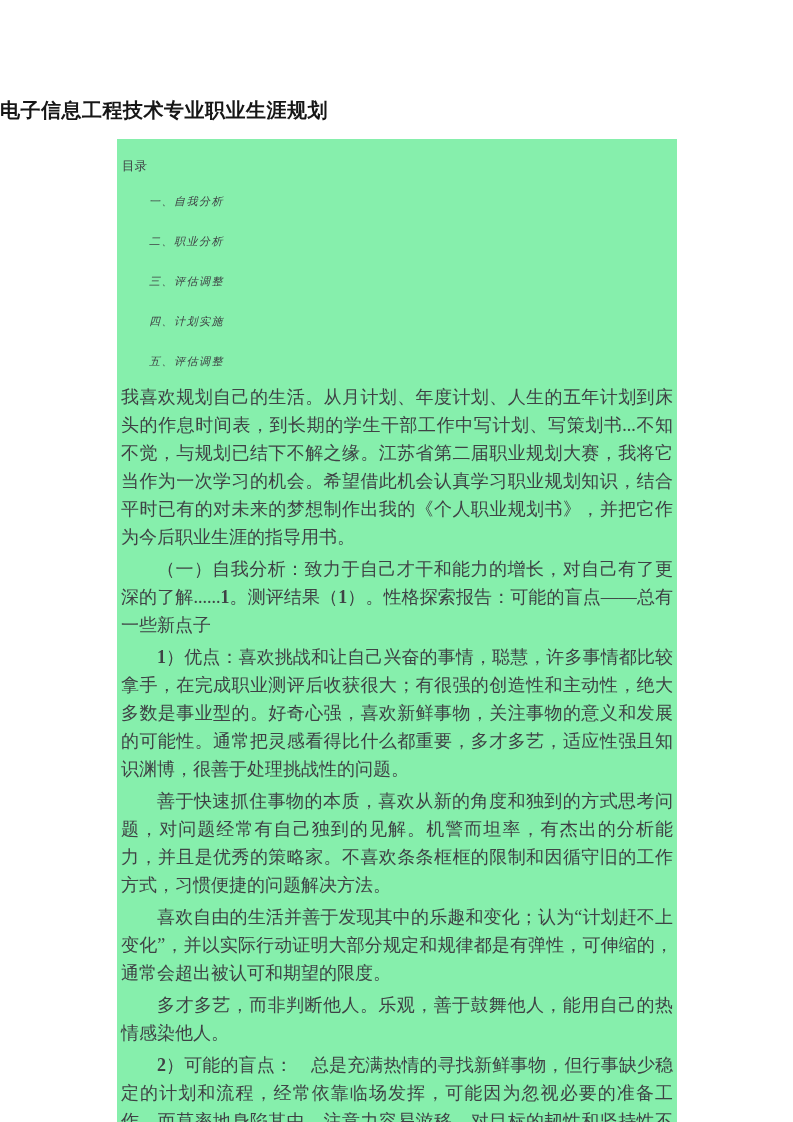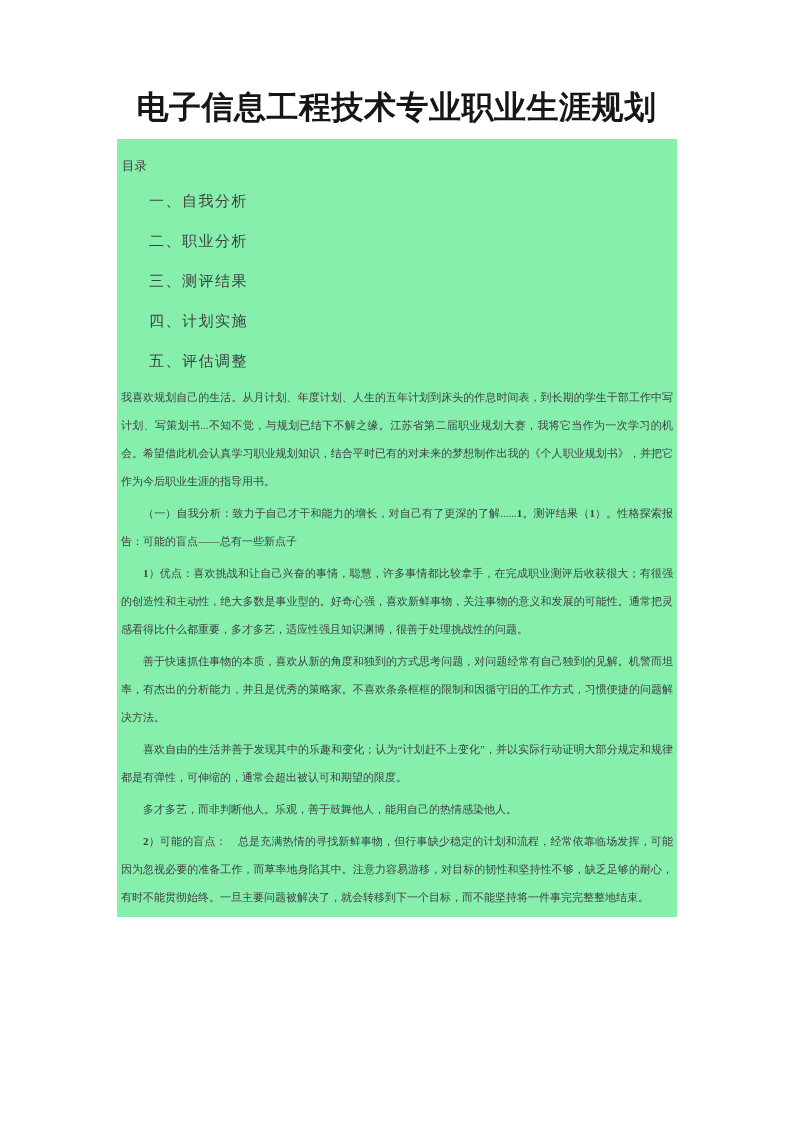--- a/index.html
+++ b/index.html
@@ -10,24 +10,24 @@
     background: #ffffff;
     overflow: hidden;
     font-family: "Liberation Serif", "DejaVu Serif", serif;
   }
   .doc-title {
     position: absolute;
     top: 92px;
     left: 0;
     width: 100%;
     margin: 0;
-    text-align: center;
-    font-family: Liberation Mono, monospace;
+    text-align: left;
+    font-family: Liberation Serif, serif;
     font-weight: 700;
-    font-size: 32px;
+    font-size: 20px;
     line-height: 36px;
     letter-spacing: 0.5px;
     color: #161616;
   }
   .content-panel {
     position: absolute;
     left: 117px;
     top: 139px;
     width: 560px;
     box-sizing: border-box;
@@ -36,30 +36,31 @@
     color: #3f4245;
   }
   .toc-heading {
     font-size: 12.5px;
     line-height: 14px;
     margin-left: 1px;
     color: #3f4245;
   }
   .toc-list { margin-top: 8px; }
   .toc-item {
-    font-size: 15px;
+    font-size: 11px;
     line-height: 40px;
     letter-spacing: 1.5px;
     padding-left: 28px;
     white-space: nowrap;
+    font-style: italic;
   }
   .body-text { margin-top: 2px; }
   .body-text p.para {
     margin: 4px 0 0 0;
-    font-size: 11px;
+    font-size: 18px;
     line-height: 28px;
     text-align: justify;
     text-indent: 2em;
     color: #3f4245;
   }
   .body-text p.para.no-indent { text-indent: 0; }
   .body-text p.para:first-child { margin-top: 0; }
   .bold-run { font-weight: 700; }
 </style>
 </head>
@@ -67,21 +68,21 @@
 
 <div class="page">
   <h1 class="doc-title">电子信息工程技术专业职业生涯规划</h1>
 
   <div class="content-panel">
     <div class="toc-heading">目录</div>
 
     <div class="toc-list" id="toc-list">
         <div class="toc-item">一、自我分析</div>
         <div class="toc-item">二、职业分析</div>
-        <div class="toc-item">三、测评结果</div>
+        <div class="toc-item">三、评估调整</div>
         <div class="toc-item">四、计划实施</div>
         <div class="toc-item">五、评估调整</div>
       </div>
 
     <div class="body-text" id="paragraphs">
         <p class="para no-indent"><span class="text-run">我喜欢规划自己的生活。从月计划、年度计划、人生的五年计划到床头的作息时间表，到长期的学生干部工作中写计划、写策划书...不知不觉，与规划已结下不解之缘。江苏省第二届职业规划大赛，我将它当作为一次学习的机会。希望借此机会认真学习职业规划知识，结合平时已有的对未来的梦想制作出我的《个人职业规划书》，并把它作为今后职业生涯的指导用书。</span></p>
         <p class="para"><span class="text-run">（一）自我分析：致力于自己才干和能力的增长，对自己有了更深的了解......</span><span class="bold-run">1</span><span class="text-run">。测评结果（</span><span class="bold-run">1</span><span class="text-run">）。性格探索报告：可能的盲点——总有一些新点子</span></p>
         <p class="para"><span class="bold-run">1</span><span class="text-run">）优点：喜欢挑战和让自己兴奋的事情，聪慧，许多事情都比较拿手，在完成职业测评后收获很大；有很强的创造性和主动性，绝大多数是事业型的。好奇心强，喜欢新鲜事物，关注事物的意义和发展的可能性。通常把灵感看得比什么都重要，多才多艺，适应性强且知识渊博，很善于处理挑战性的问题。</span></p>
         <p class="para"><span class="text-run">善于快速抓住事物的本质，喜欢从新的角度和独到的方式思考问题，对问题经常有自己独到的见解。机警而坦率，有杰出的分析能力，并且是优秀的策略家。不喜欢条条框框的限制和因循守旧的工作方式，习惯便捷的问题解决方法。</span></p>
         <p class="para"><span class="text-run">喜欢自由的生活并善于发现其中的乐趣和变化；认为“计划赶不上变化”，并以实际行动证明大部分规定和规律都是有弹性，可伸缩的，通常会超出被认可和期望的限度。</span></p>

